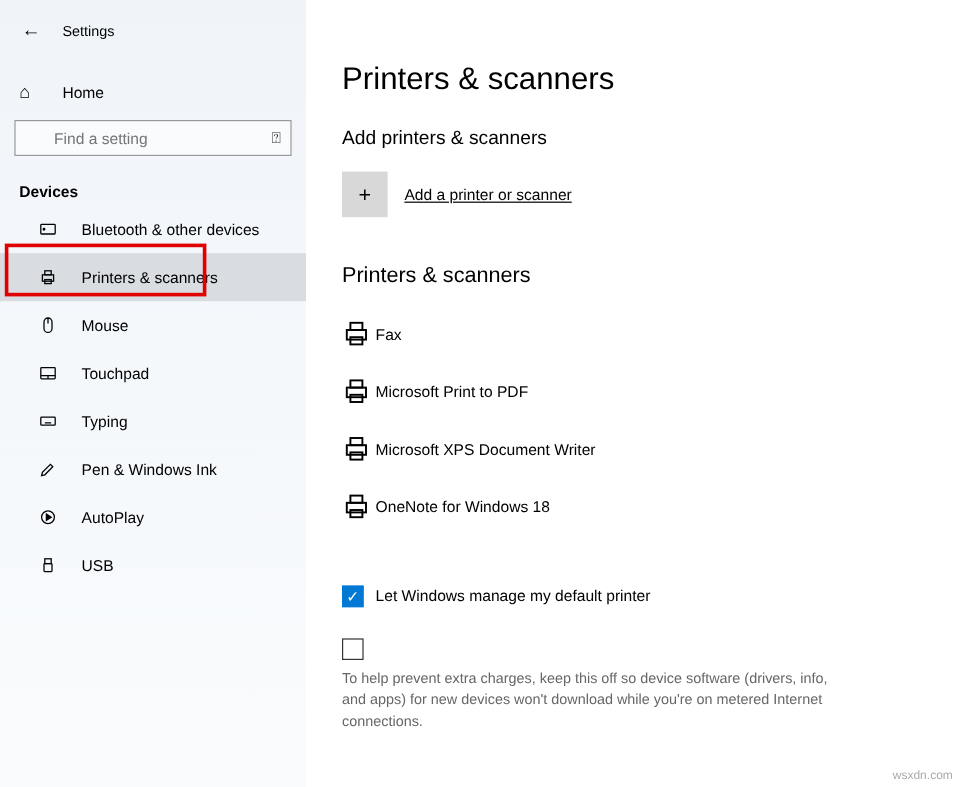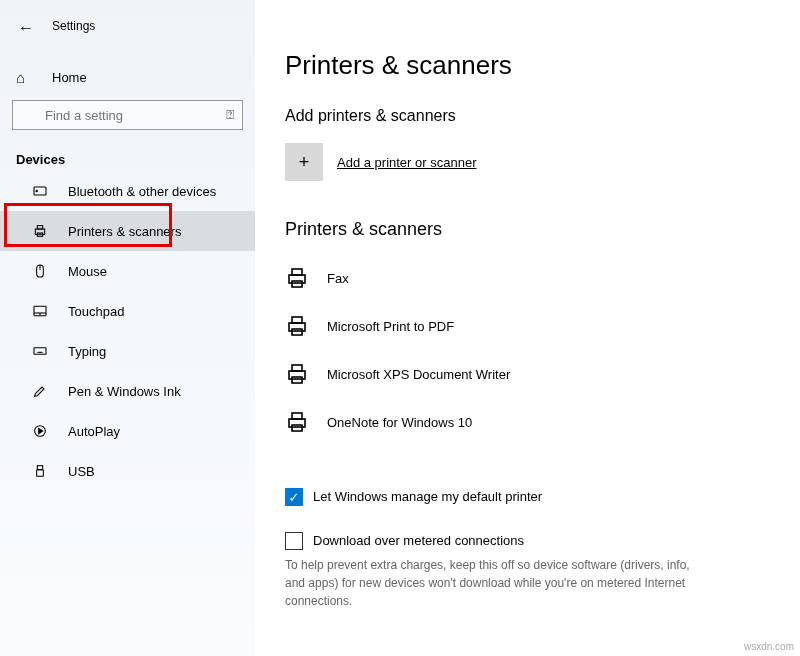--- a/index.html
+++ b/index.html
@@ -22,21 +22,21 @@
 .highlight { position: absolute; border: 3px solid #e00000; left: 4px; top: 203px; width: 168px; height: 44px; pointer-events: none; }
 .main { position: absolute; left: 285px; top: 0; width: 500px; padding-top: 50px; }
 .page-title { font-size: 26px; font-weight: 400; margin-bottom: 26px; }
 .sub-title { font-size: 16px; font-weight: 400; margin-bottom: 18px; }
 .add-row { display: flex; align-items: center; cursor: pointer; margin-bottom: 38px; }
 .add-btn { width: 38px; height: 38px; background: #d8d8d8; display: flex; align-items: center; justify-content: center; font-size: 18px; }
 .add-label { margin-left: 14px; text-decoration: underline; }
 .subhead2 { font-size: 18px; font-weight: 400; margin-bottom: 14px; }
 .printer-row { display: flex; align-items: center; height: 48px; cursor: pointer; }
 .printer-row .picon { width: 28px; }
-.printer-row .plabel { margin-left: 14px; }
+.printer-row .plabel { }
 .check-row { display: flex; align-items: flex-start; margin-top: 42px; cursor: pointer; }
 .check-row .chk { width: 18px; height: 18px; border: 1px solid #333; display: flex; align-items: center; justify-content: center; flex-shrink: 0; font-size: 13px; }
 .check-row .chk.checked { background: #0078d4; border-color: #0078d4; color: #fff; }
 .check-row .clabel { margin-left: 10px; line-height: 18px; }
 .desc { margin-top: 6px; font-size: 12px; color: #666; max-width: 420px; line-height: 1.5; }
 .watermark { position: absolute; bottom: 4px; right: 6px; font-size: 10px; color: #aaa; }
 svg { display: block; }
 </style>
 </head>
 <body>
@@ -178,29 +178,28 @@
         <span class="plabel">Microsoft XPS Document Writer</span>
       </div>
       <div class="printer-row">
         <span class="picon">
           <svg width="24" height="24" viewBox="0 0 24 24" fill="none" stroke="#000" stroke-width="1.6">
             <rect x="4" y="9" width="16" height="8"></rect>
             <rect x="7" y="3" width="10" height="6"></rect>
             <rect x="7" y="15" width="10" height="6"></rect>
           </svg>
         </span>
-        <span class="plabel">OneNote for Windows 10</span>
+        <span class="plabel">OneNote for Windows 18</span>
       </div>
     </div>
 
   <div class="check-row">
     <div class="chk checked">✓</div>
     <div class="clabel">Let Windows manage my default printer</div>
   </div>
 
   <div class="check-row" style="margin-top:26px">
     <div class="chk"></div>
-    <div class="clabel">Download over metered connections</div>
   </div>
   <div class="desc">To help prevent extra charges, keep this off so device software (drivers, info, and apps) for new devices won't download while you're on metered Internet connections.</div>
 </div>
 
 <div class="watermark">wsxdn.com</div>
 
 </body></html>

